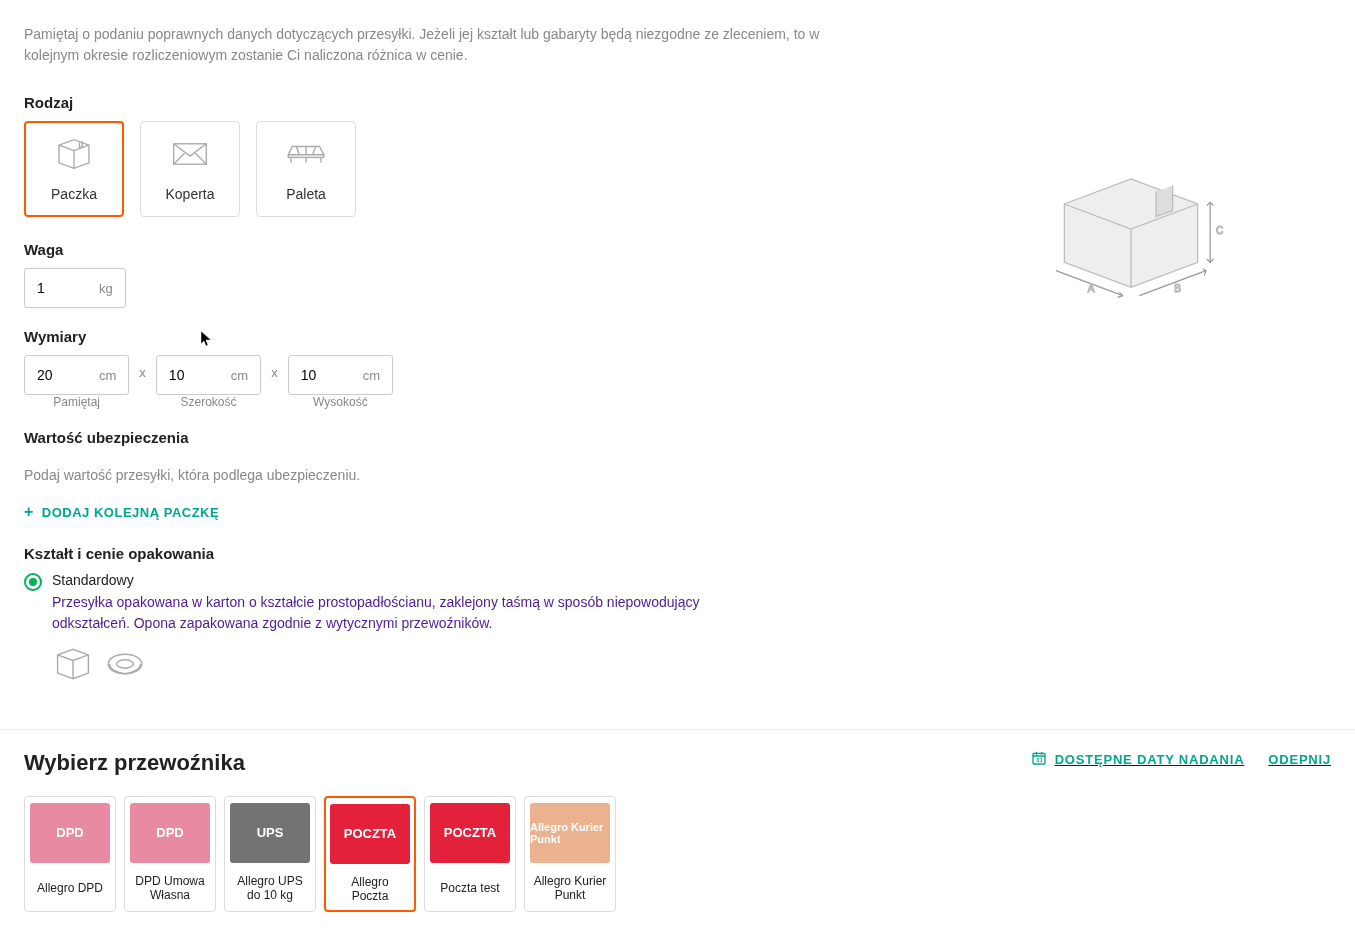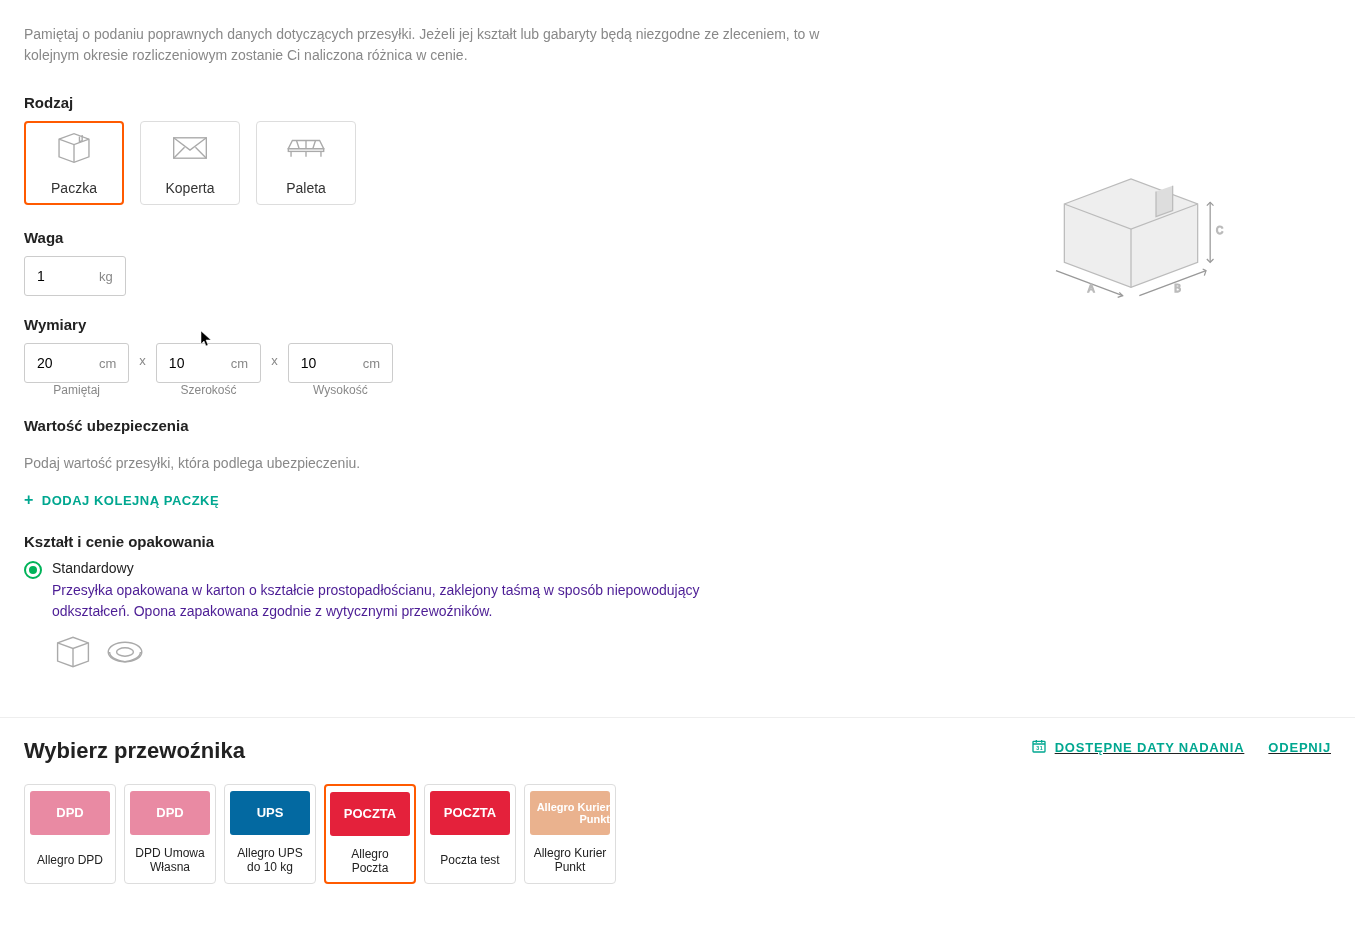--- a/index.html
+++ b/index.html
@@ -6,21 +6,21 @@
 body { font-family: -apple-system, BlinkMacSystemFont, "Segoe UI", Arial, sans-serif; color: #222; background: #fff; font-size: 14px; }
 .page { padding: 24px; }
 h1 { font-size: 22px; font-weight: 700; margin-bottom: 10px; }
 .subtitle { color: #888; font-size: 14px; line-height: 1.5; max-width: 850px; margin-bottom: 28px; }
 .section-label { font-size: 15px; font-weight: 700; margin-bottom: 10px; }
 .flex-row { display: flex; align-items: flex-start; }
 .left-col { flex: 1; }
 .right-col { width: 400px; display: flex; justify-content: center; padding-top: 60px; }
 
 .type-cards { display: flex; gap: 16px; margin-bottom: 24px; }
-.type-card { width: 100px; height: 84px; border: 1px solid #ddd; border-radius: 4px; display: flex; flex-direction: column; align-items: center; justify-content: center; gap: 12px; cursor: pointer; }
+.type-card { width: 100px; height: 96px; border: 1px solid #ddd; border-radius: 4px; display: flex; flex-direction: column; align-items: center; justify-content: center; gap: 12px; cursor: pointer; }
 .type-card.selected { border: 2px solid #ff5a00; }
 .type-card svg { width: 44px; height: 34px; }
 .type-card-label { font-size: 14px; color: #333; }
 
 .input-group { margin-bottom: 20px; }
 .input-box { display: inline-flex; align-items: center; border: 1px solid #ccc; border-radius: 3px; height: 40px; padding: 0 12px; background: #fff; }
 .input-box input { border: none; outline: none; font-size: 14px; width: 56px; background: transparent; }
 .input-box .unit { color: #888; font-size: 13px; margin-left: 6px; }
 .input-box.wide input { width: 140px; }
 
@@ -49,26 +49,26 @@
 hr.sep { border: none; border-top: 1px solid #eee; margin: 20px 0 0 0; }
 
 .carrier-section { padding: 20px 24px; display: flex; justify-content: space-between; align-items: flex-start; }
 .carrier-title { font-size: 22px; font-weight: 700; }
 .carrier-links { display: flex; align-items: center; gap: 24px; text-decoration: underline; }
 .carrier-link { color: #00a790; font-size: 13px; font-weight: 600; letter-spacing: 0.8px; display: inline-flex; align-items: center; gap: 8px; cursor: pointer; }
 
 .carriers { display: flex; gap: 8px; padding: 0 24px 24px 24px; }
 .carrier-card { width: 92px; border: 1px solid #ddd; border-radius: 4px; padding: 6px; display: flex; flex-direction: column; align-items: center; cursor: pointer; }
 .carrier-card.selected { border: 2px solid #ff5a00; }
-.carrier-logo { width: 80px; height: 44px; border-radius: 3px; display: flex; align-items: center; justify-content: center; color: #fff; font-size: 13px; font-weight: 700; text-align: right; line-height: 1.1; }
+.carrier-logo { width: 80px; height: 60px; border-radius: 3px; display: flex; align-items: center; justify-content: center; color: #fff; font-size: 13px; font-weight: 700; text-align: left; line-height: 1.1; }
 .carrier-label { margin-top: 10px; font-size: 12px; text-align: center; min-height: 30px; display: flex; align-items: center; }
 
 .logo-dpd-pink { background: #e98aa3; }
 .logo-poczta-red { background: #e4213b; }
-.logo-ups-beige { background: #0369a1; }
+.logo-ups-beige { background: #737373; }
 .logo-allegro-peach { background: #eab28e; font-size: 11px; }
 
 .cursor { position: absolute; left: 200px; top: 330px; font-size: 14px; pointer-events:none; }
 </style>
 </head>
 <body>
 
 <div class="page">
   <p class="subtitle">Pamiętaj o podaniu poprawnych danych dotyczących przesyłki. Jeżeli jej kształt lub gabaryty będą niezgodne ze zleceniem, to w kolejnym okresie rozliczeniowym zostanie Ci naliczona różnica w cenie.</p>
 

